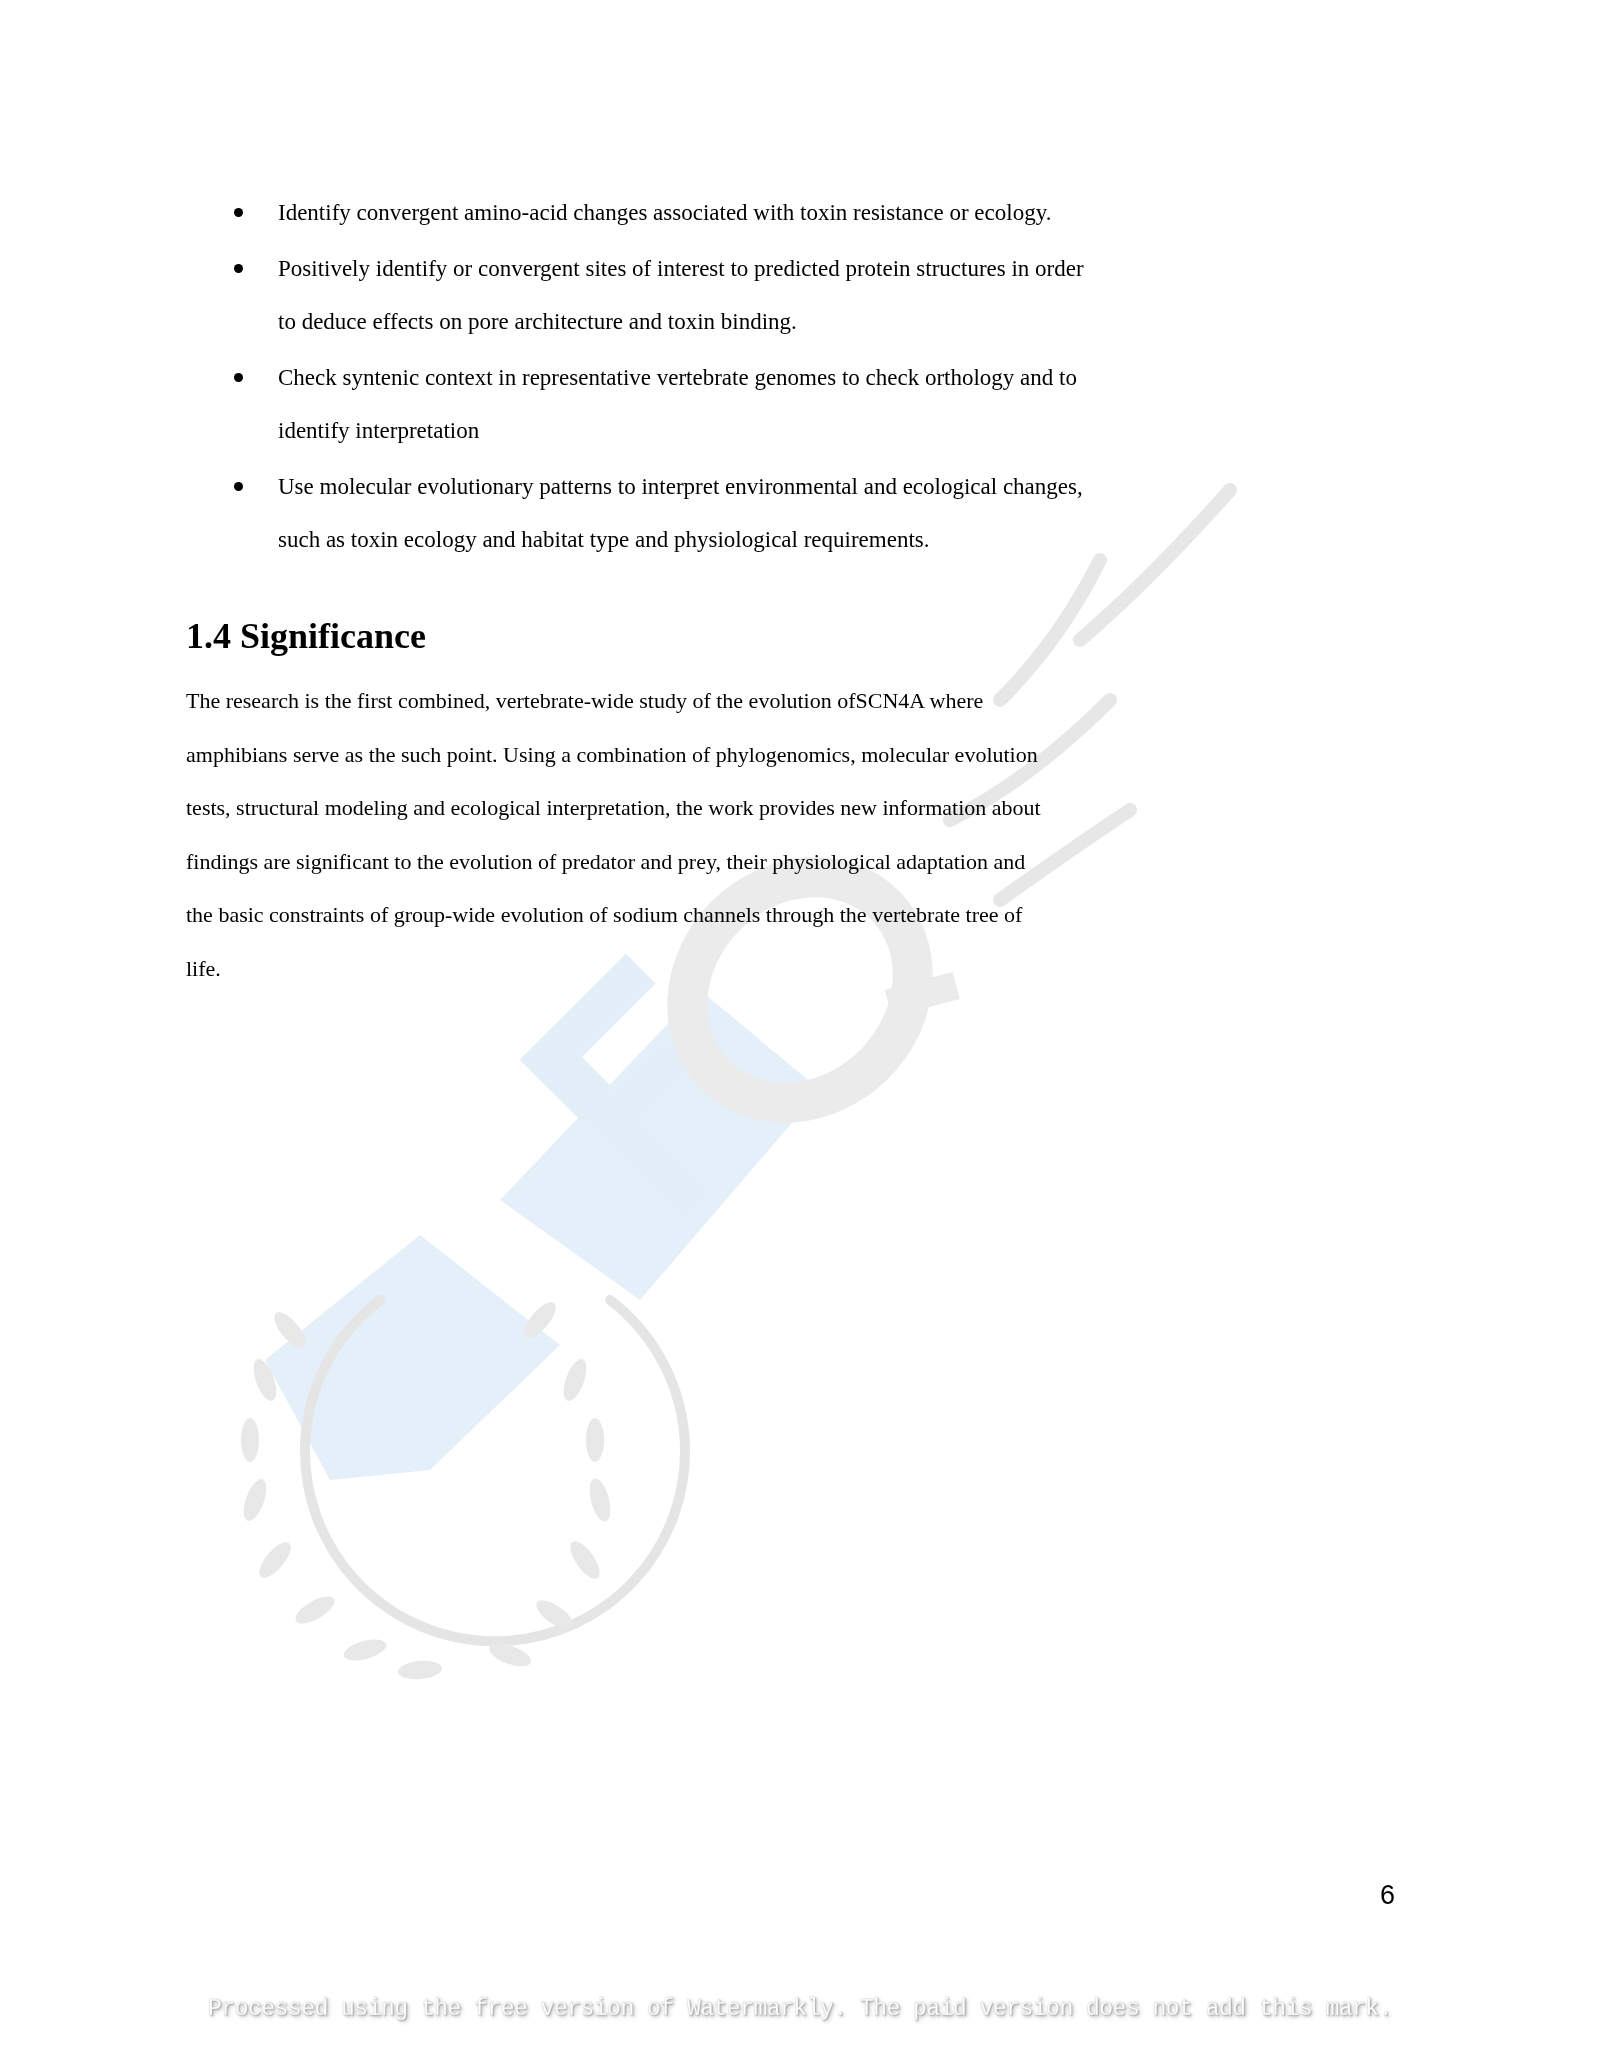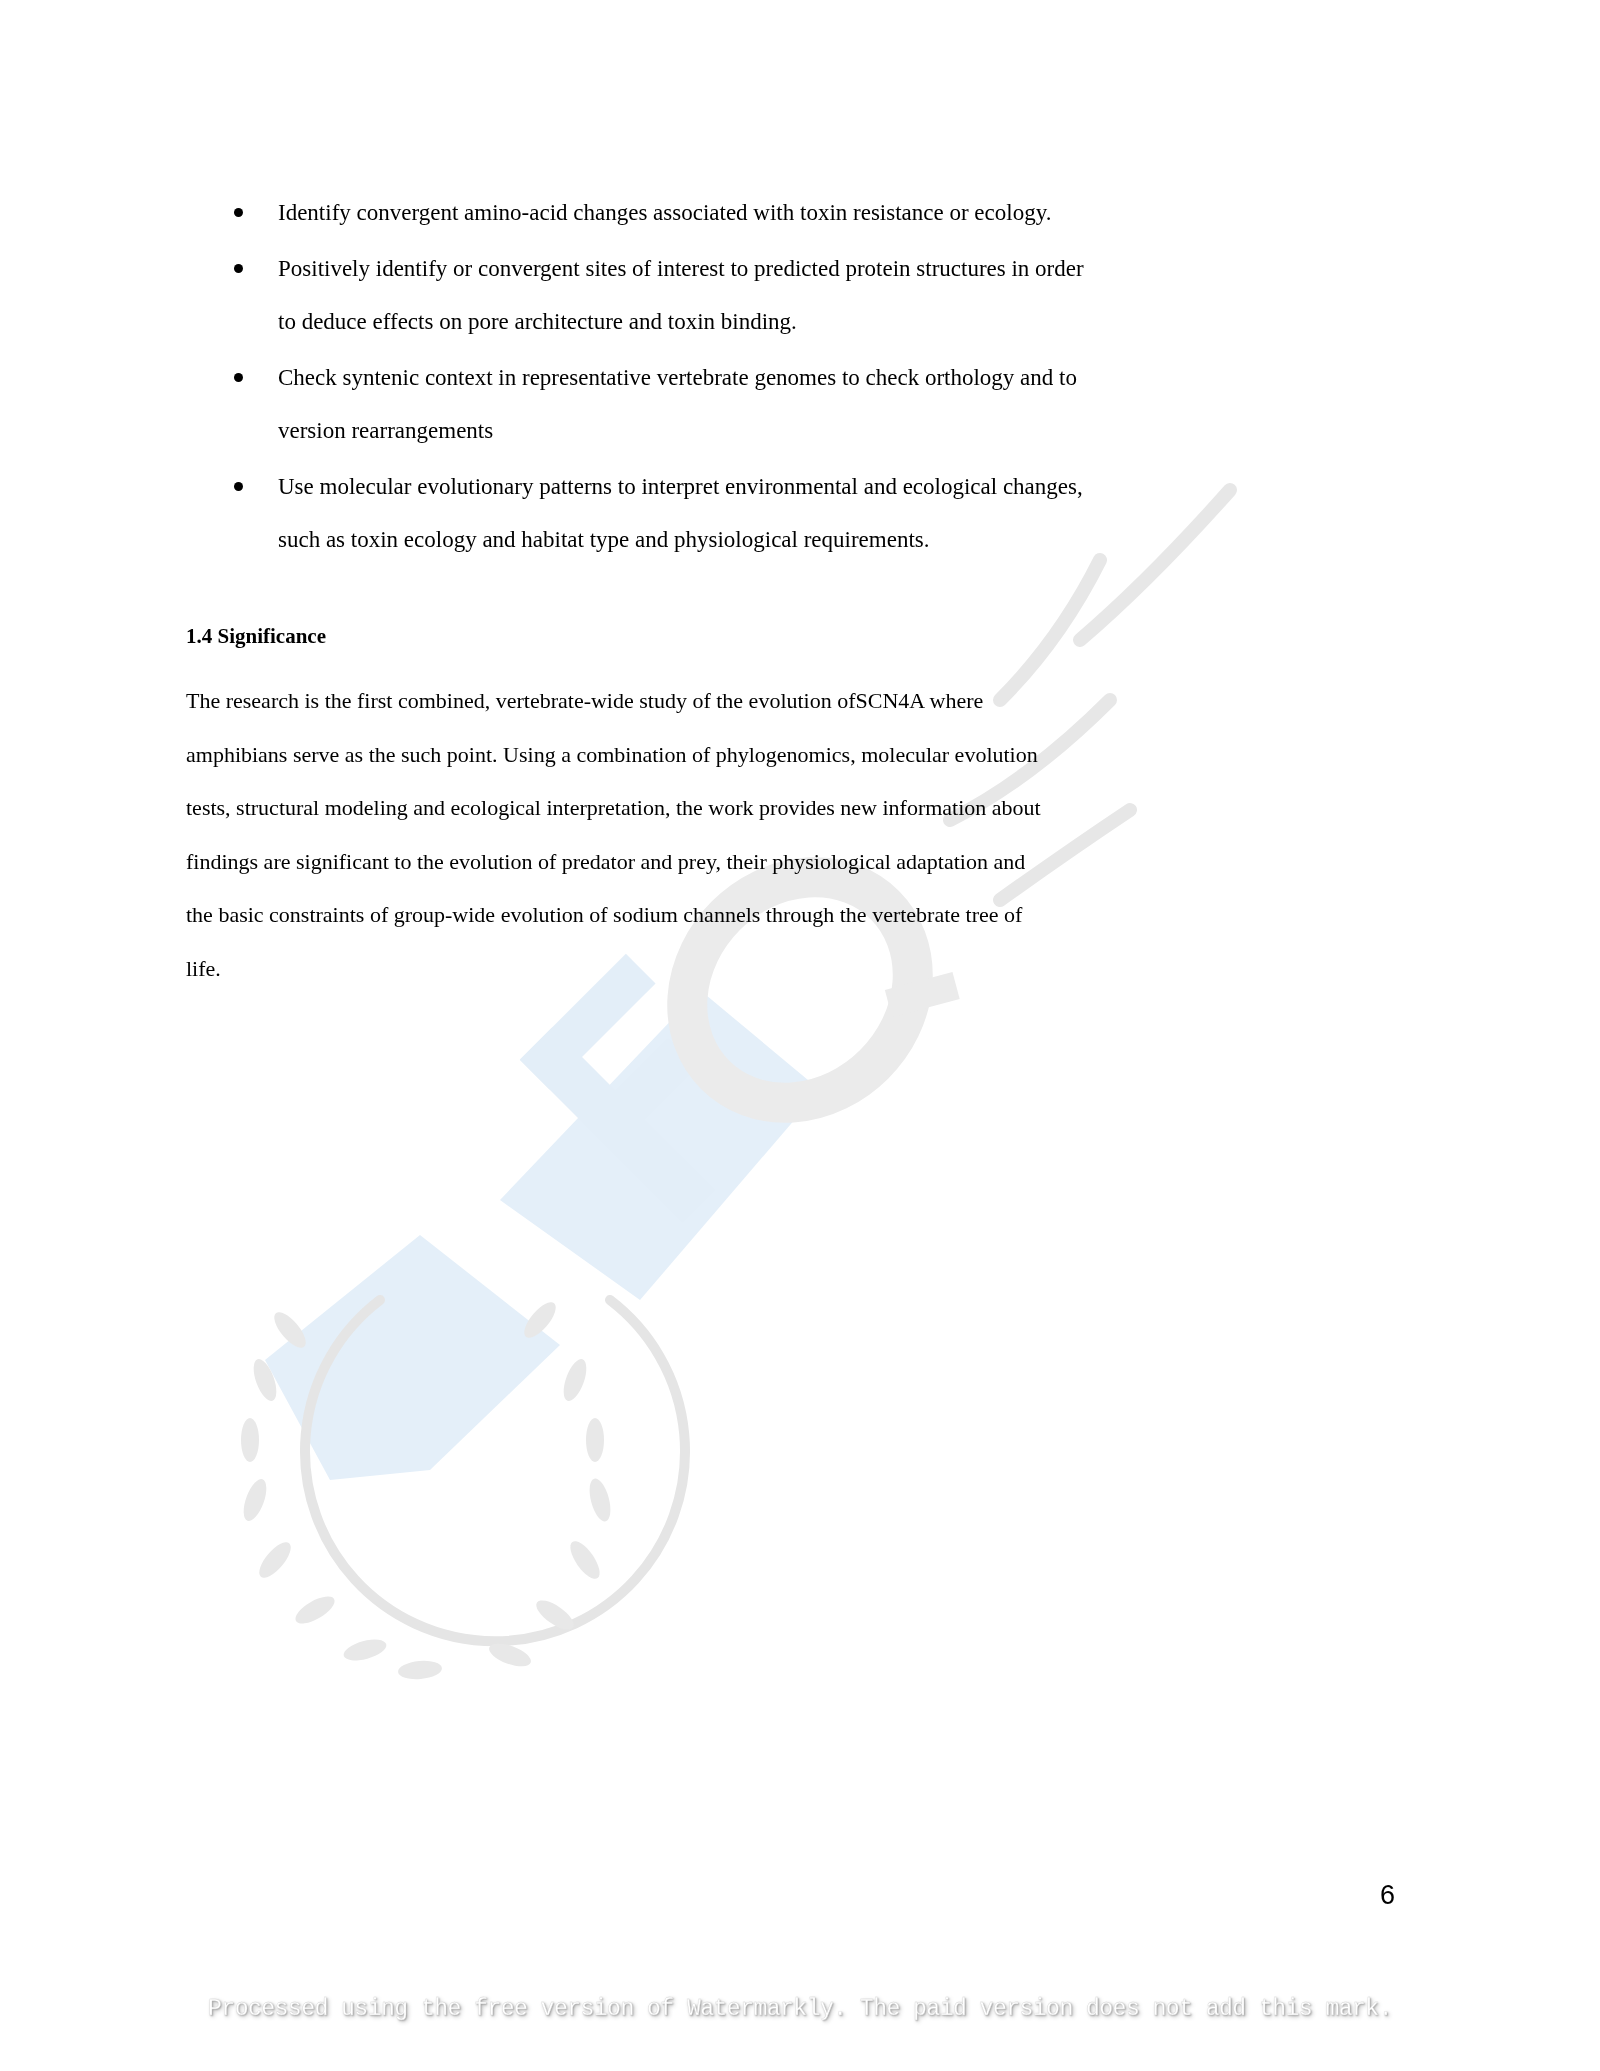--- a/index.html
+++ b/index.html
@@ -17,21 +17,21 @@
 
   .bullets { position: absolute; left: 232px; top: 186px; width: 1160px; margin: 0; padding: 0; list-style: none; }
   .bullets li { position: relative; padding-left: 46px; font-size: 23px; line-height: 53.5px; margin-bottom: 2px; }
   .bullets li .dot {
     position: absolute; left: 2px; top: 22px; width: 9px; height: 9px;
     border-radius: 50%; background: #000;
   }
 
   .heading {
     position: absolute; left: 186px; top: 612px; margin: 0;
-    font-size: 21px; font-weight: bold; line-height: 48px;
+    font-size: 36px; font-weight: bold; line-height: 48px;
   }
   .para {
     position: absolute; left: 186px; top: 674px; width: 1210px; margin: 0;
     font-size: 22px; line-height: 53.5px;
   }
   .para span { display: block; white-space: nowrap; }
 
   .page-number {
     position: absolute; left: 1380px; top: 1880px;
     font-family: "Liberation Sans", sans-serif; font-size: 27px;
@@ -104,21 +104,21 @@
         <div>Identify convergent amino-acid changes associated with toxin resistance or ecology.</div>
       </li>
       <li>
         <span class="dot"></span>
         <div>Positively identify or convergent sites of interest to predicted protein structures in order</div>
         <div>to deduce effects on pore architecture and toxin binding.</div>
       </li>
       <li>
         <span class="dot"></span>
         <div>Check syntenic context in representative vertebrate genomes to check orthology and to</div>
-        <div>version rearrangements</div>
+        <div>identify interpretation</div>
       </li>
       <li>
         <span class="dot"></span>
         <div>Use molecular evolutionary patterns to interpret environmental and ecological changes,</div>
         <div>such as toxin ecology and habitat type and physiological requirements.</div>
       </li>
     </ul>
 
     <h2 class="heading">1.4 Significance</h2>
 

